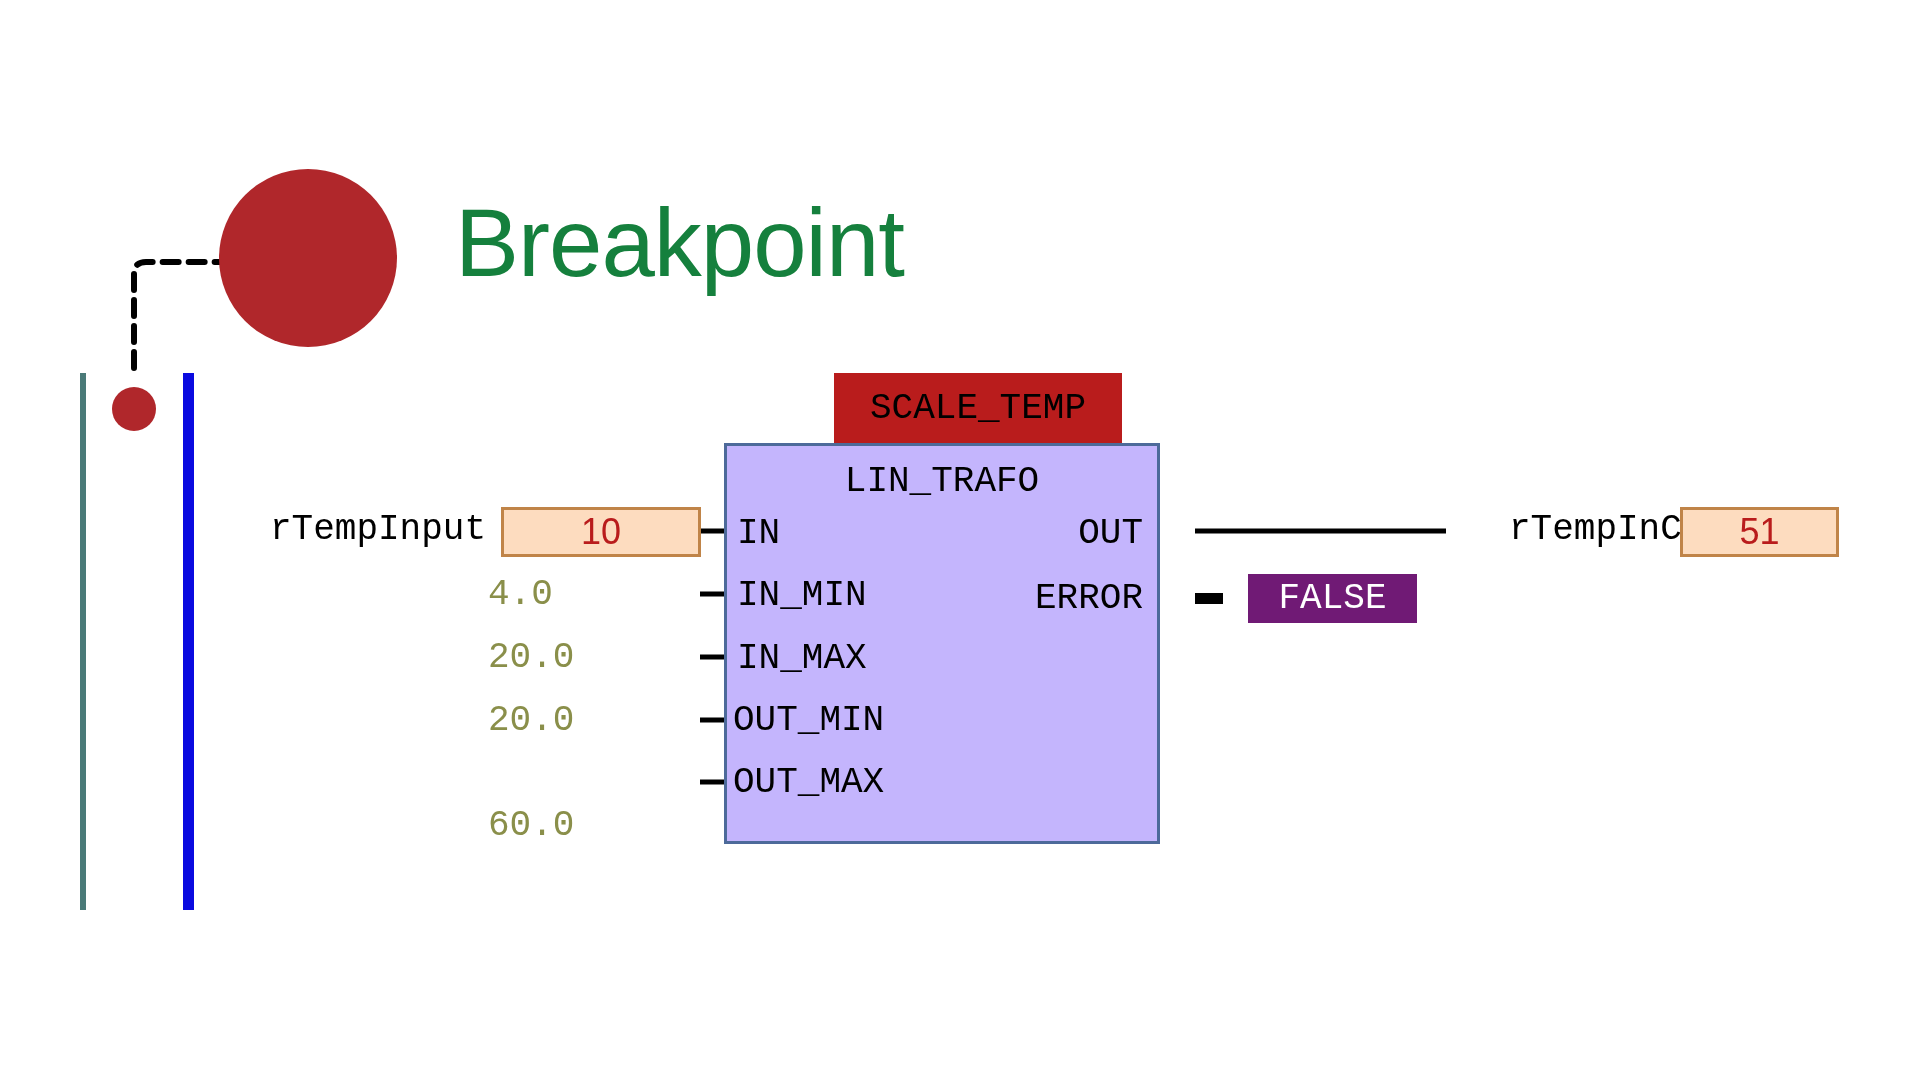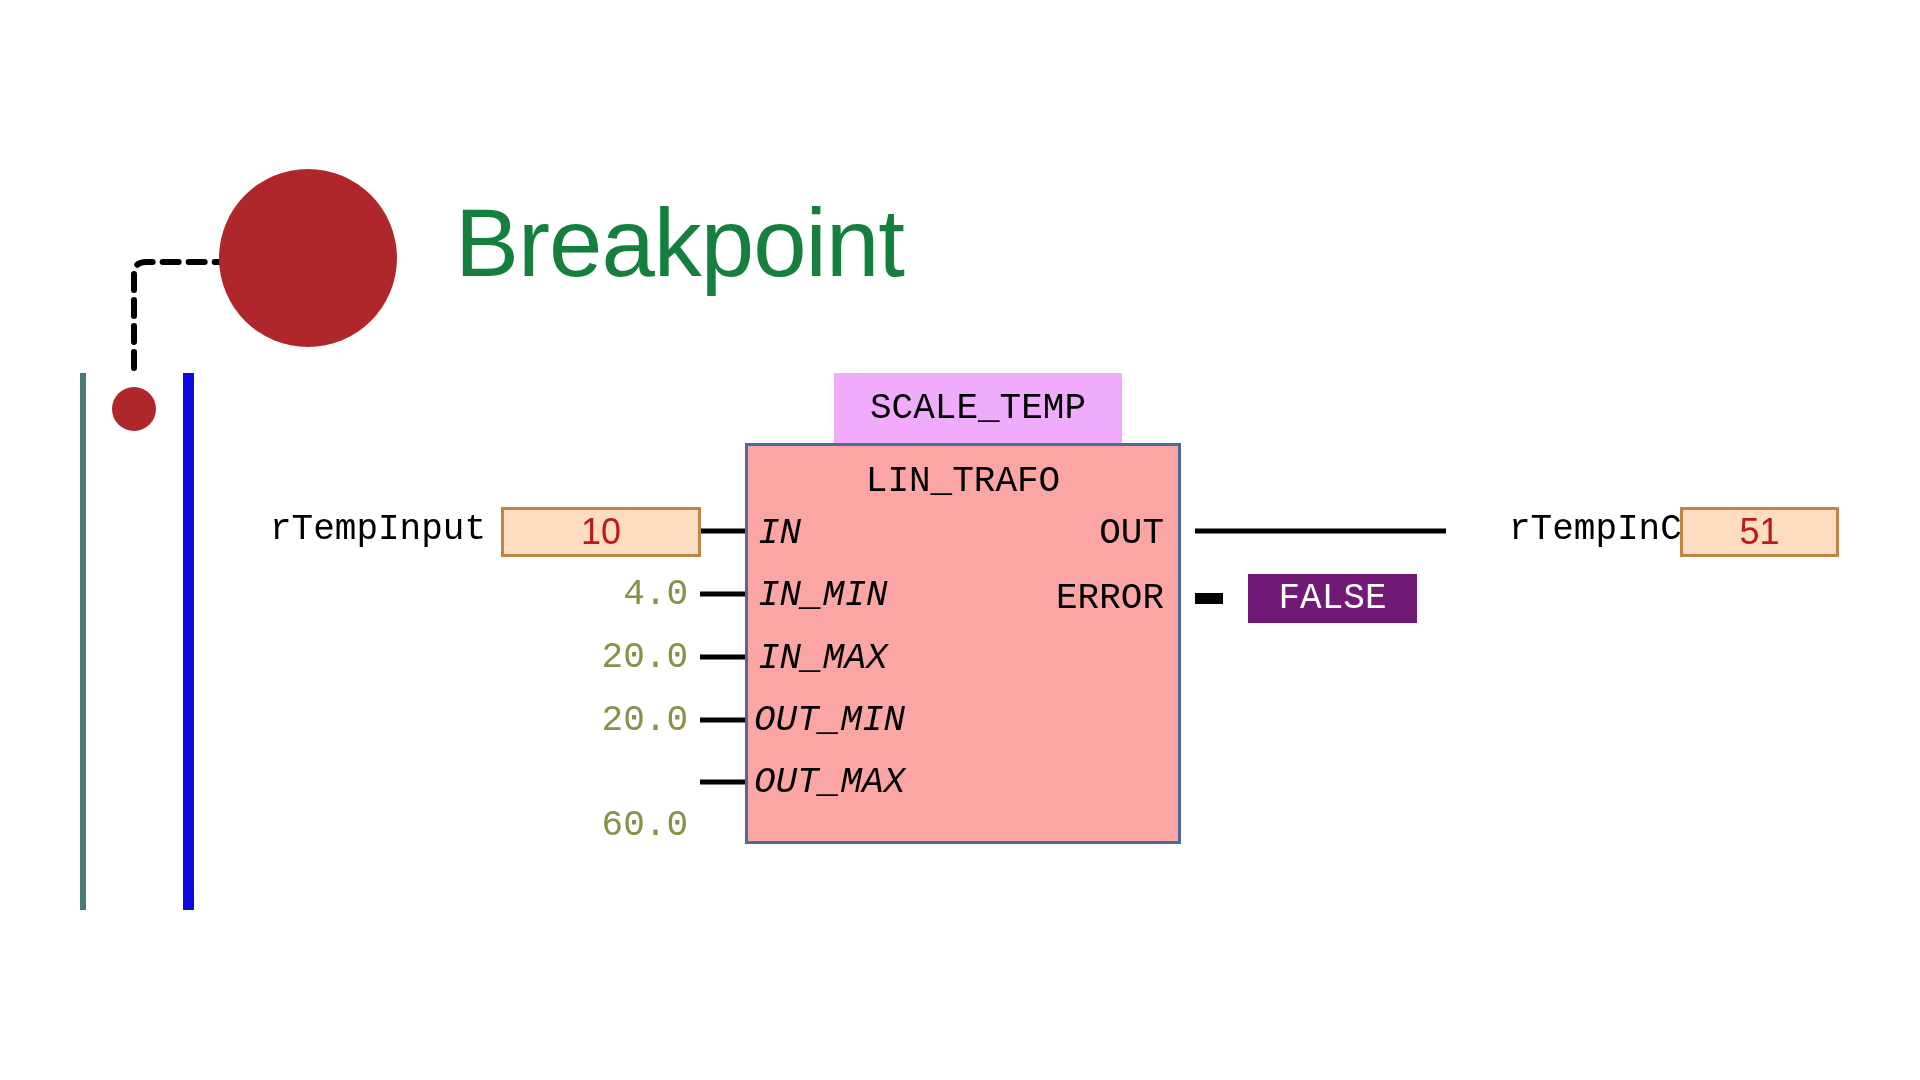--- a/index.html
+++ b/index.html
@@ -4,29 +4,29 @@
 <style>
   html, body { margin:0; padding:0; background:#ffffff; }
   body { width:1920px; height:1080px; position:relative; overflow:hidden; font-family:"Liberation Mono", monospace; }
   .abs { position:absolute; }
   svg.wires { position:absolute; left:0; top:0; width:1920px; height:1080px; }
   .title { left:455px; top:195px; font-family:"Liberation Sans", sans-serif; font-size:96px; color:#15803d; line-height:1; letter-spacing:-1px; }
   .rail-left { left:80px; top:373px; width:6px; height:537px; background:#4a7a78; }
   .rail-blue { left:183px; top:373px; width:11px; height:537px; background:#0a0ae0; }
   .bp-big { left:219px; top:169px; width:178px; height:178px; border-radius:50%; background:#b0272b; }
   .bp-small { left:112px; top:387px; width:44px; height:44px; border-radius:50%; background:#b0272b; }
-  .inst-name { left:834px; top:373px; width:288px; height:70px; background:#f0abfc; color:#000; font-size:36px; display:flex; align-items:center; justify-content:center; }
-  .fb-box { left:745px; top:443px; width:430px; height:395px; background:#fca5a5; border:3px solid #4d6a9a; box-sizing:content-box; }
+  .inst-name { left:834px; top:373px; width:288px; height:70px; background:#b91c1c; color:#000; font-size:36px; display:flex; align-items:center; justify-content:center; }
+  .fb-box { left:724px; top:443px; width:430px; height:395px; background:#c4b5fd; border:3px solid #4d6a9a; box-sizing:content-box; }
   .fb-type { left:0; width:430px; top:15px; text-align:center; font-size:36px; color:#000; }
   .pin { font-size:36px; color:#000; line-height:1; }
-  .pin-in { left:10px;font-style:italic; }
+  .pin-in { left:10px; }
   .pin-out { right:14px; }
   .var-label { font-size:36px; color:#000; line-height:1;margin-left:46px; }
   .val-box { background:#fddcbf; border:3px solid #c08448; box-sizing:border-box; font-family:"Liberation Sans", sans-serif; font-size:36px; color:#b91c1c; display:flex; align-items:center; justify-content:center; }
-  .const { font-size:36px; color:#8a8f4a; line-height:1; text-align:right; width:200px; }
+  .const { font-size:36px; color:#8a8f4a; line-height:1; text-align:left; width:200px; }
   .bool-box { left:1248px; top:574px; width:169px; height:49px; background:#701a75; color:#fff; font-size:36px; display:flex; align-items:center; justify-content:center; }
 </style>
 </head>
 <body>
 
 <div class="abs rail-left"></div>
 <div class="abs rail-blue"></div>
 
 <svg class="wires">
   <path d="M134 368 L134 274 Q134 262 146 262 L222 262" fill="none" stroke="#000" stroke-width="6" stroke-dasharray="16 10" stroke-linecap="round"></path>

